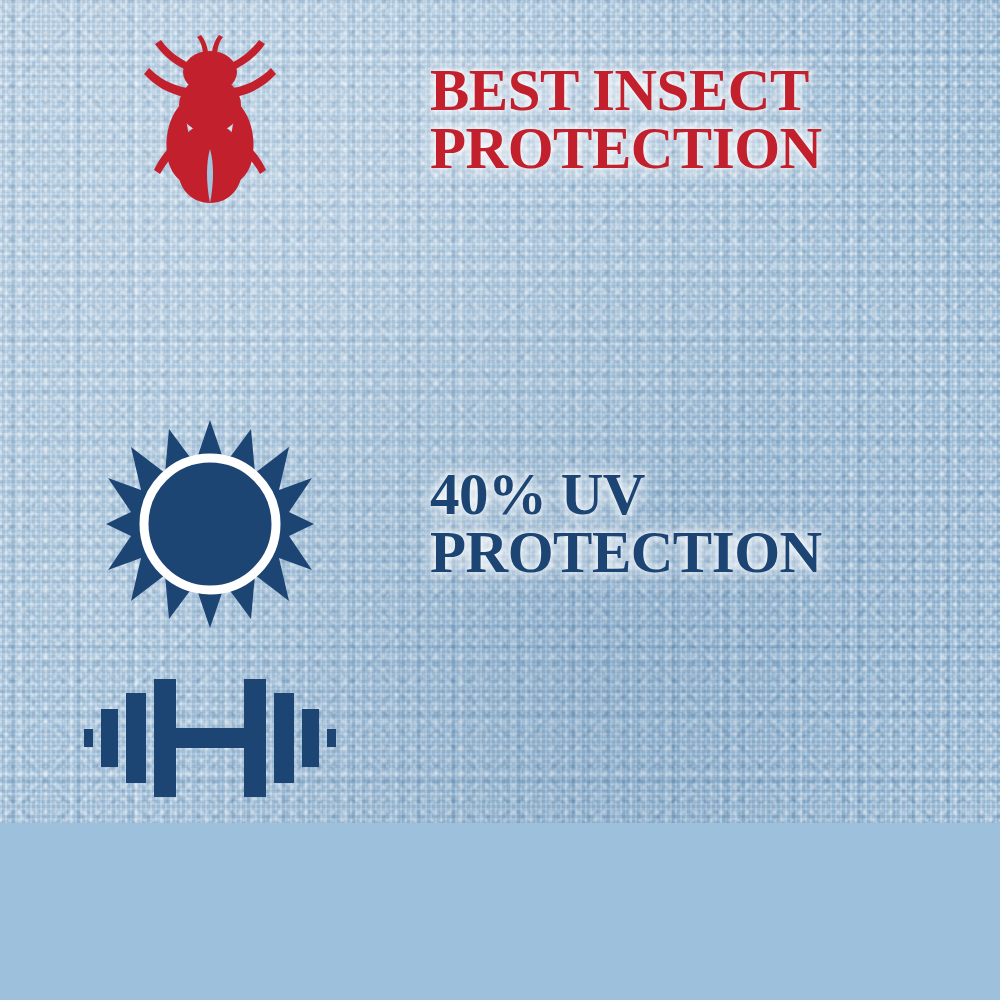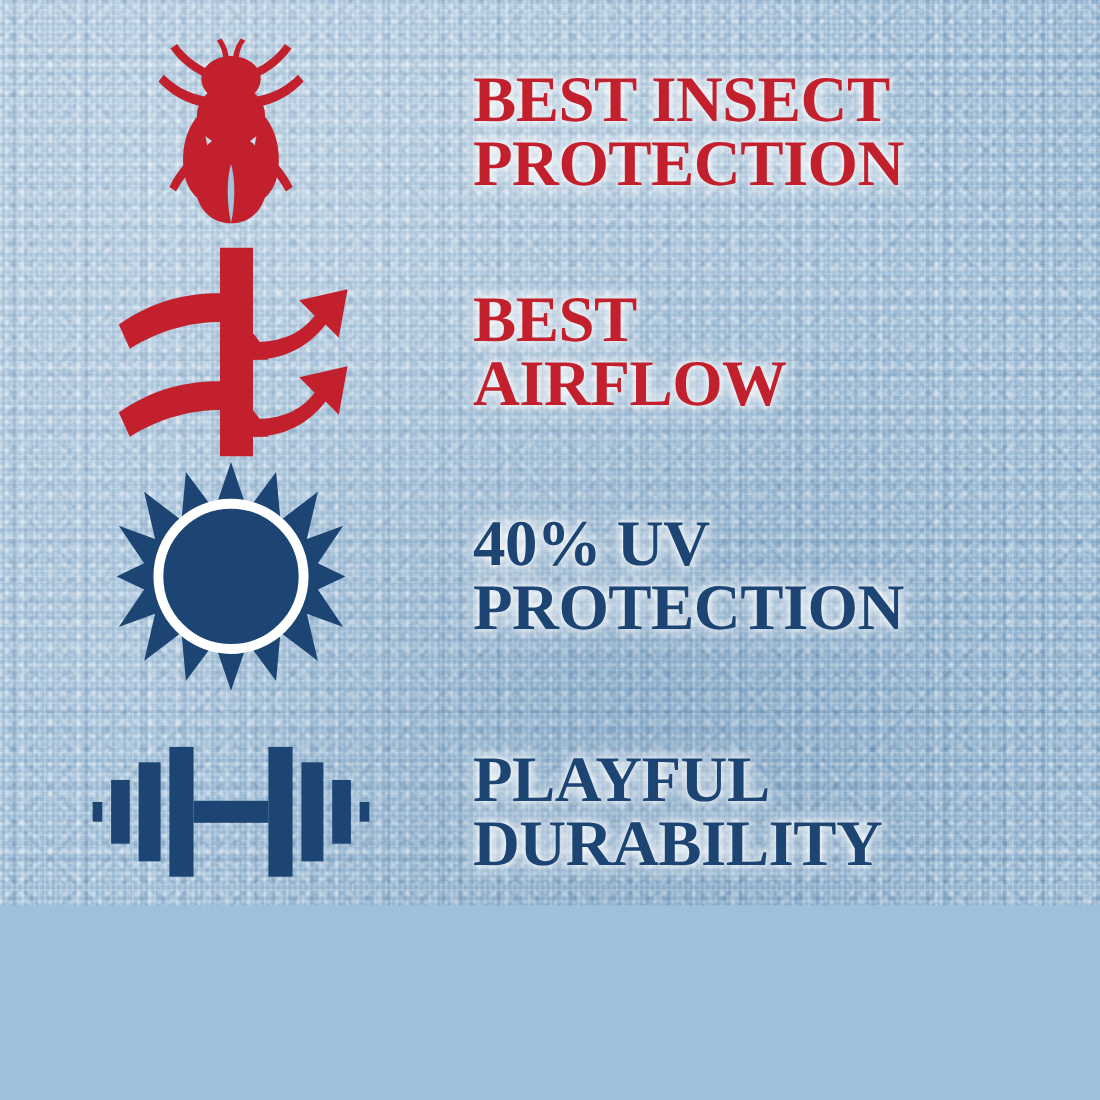--- a/index.html
+++ b/index.html
@@ -182,44 +182,20 @@
 
         <path d="M75 118 C79 132 79 152 75 172 C71 152 71 132 75 118 Z" fill="#a4c4de"></path>
       </svg>
     </div>
     <div class="text-cell">
       <p class="headline red">BEST INSECT
 PROTECTION</p>
     </div>
   </div>
 
-  <div class="row" id="row-airflow">
-    <div class="icon-cell">
-      <svg width="232" height="190" viewBox="0 0 232 190">
-        <g fill="#c3202e">
-
-          <path d="M14 70 C50 45 85 40 118 42 L118 68 C88 66 56 72 24 92 Z"></path>
-
-          <path d="M14 150 C50 125 85 120 118 122 L118 148 C88 146 56 152 24 172 Z"></path>
-
-          <path d="M134 86 C160 86 178 80 192 62 L178 48 L222 38 L214 82 L202 70 C185 92 163 102 134 102 Z"></path>
-          <path d="M134 76 L134 102 L150 102 C146 92 142 84 134 76 Z"></path>
-
-          <path d="M134 156 C160 156 178 150 192 132 L178 118 L222 108 L214 152 L202 140 C185 162 163 172 134 172 Z"></path>
-          <path d="M134 146 L134 172 L150 172 C146 162 142 154 134 146 Z"></path>
-
-          <rect x="106" y="0" width="30" height="190"></rect>
-        </g>
-      </svg>
-    </div>
-    <div class="text-cell">
-      <p class="headline red">BEST
-AIRFLOW</p>
-    </div>
-  </div>
 
   <div class="row" id="row-uv">
     <div class="icon-cell">
       <svg width="208" height="208" viewBox="0 0 208 208">
 
         <polygon fill="#1d4574" points="104,0 119,44 145,9 149,53 183,27 173,70 206,58 183,92 208,104 183,116 206,150 173,138 183,181 149,155 145,199 119,164 104,208 89,164 63,199 59,155 25,181 35,138 2,150 25,116 0,104 25,92 2,58 35,70 25,27 59,53 63,9 89,44"></polygon>
 
         <circle cx="104" cy="104" r="66" fill="none" stroke="#ffffff" stroke-width="9"></circle>
       </svg>
     </div>
@@ -241,20 +217,16 @@
 
           <rect x="92" y="57" width="68" height="20"></rect>
 
           <rect x="160" y="8" width="22" height="118"></rect>
           <rect x="190" y="22" width="20" height="90"></rect>
           <rect x="218" y="38" width="17" height="58"></rect>
           <rect x="243" y="58" width="9" height="18"></rect>
         </g>
       </svg>
     </div>
-    <div class="text-cell">
-      <p class="headline navy">PLAYFUL
-DURABILITY</p>
-    </div>
   </div>
 
 
 </div>
 
 </body></html>

